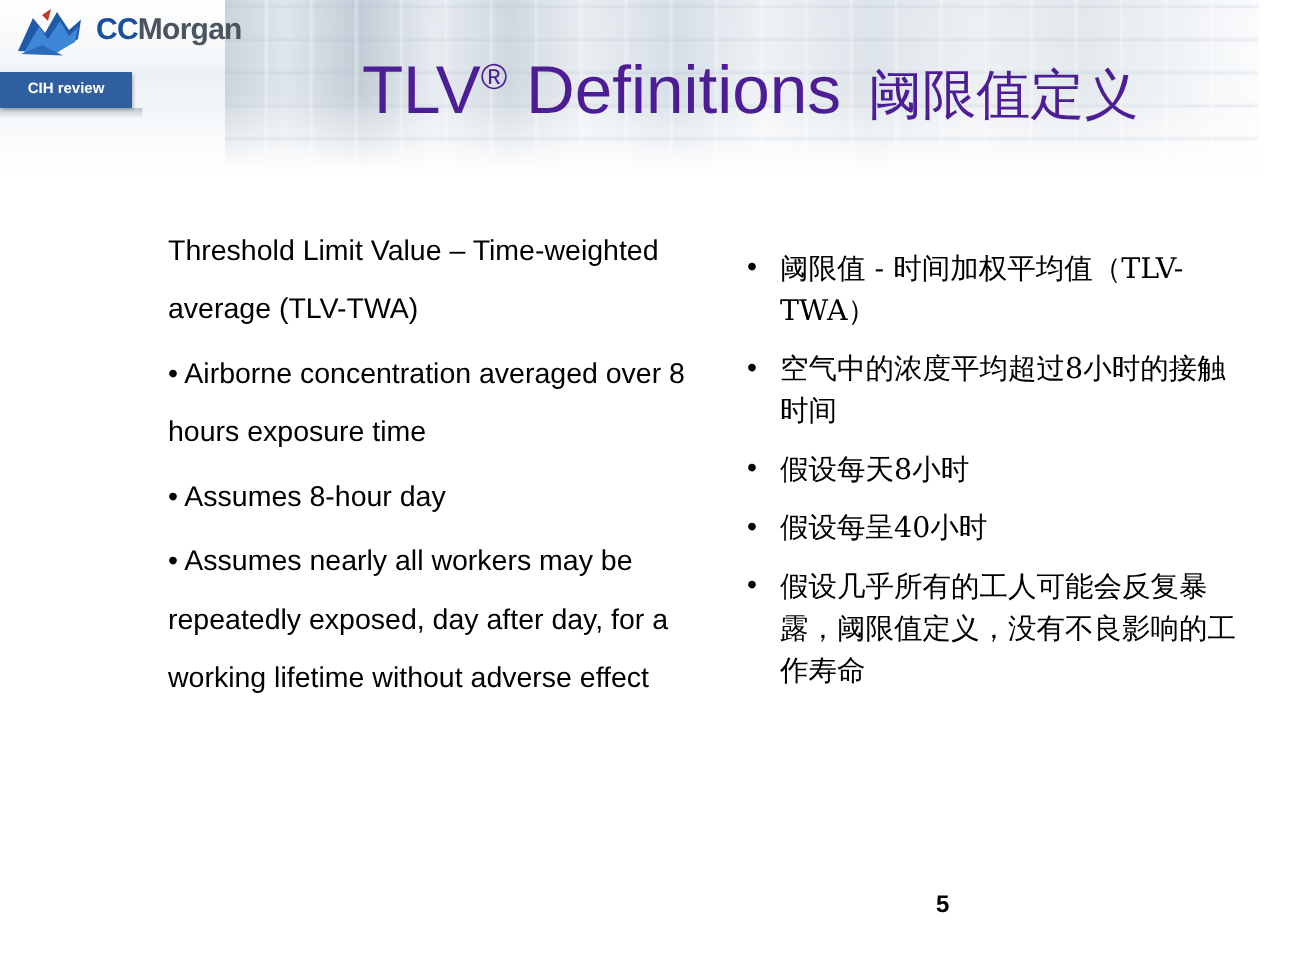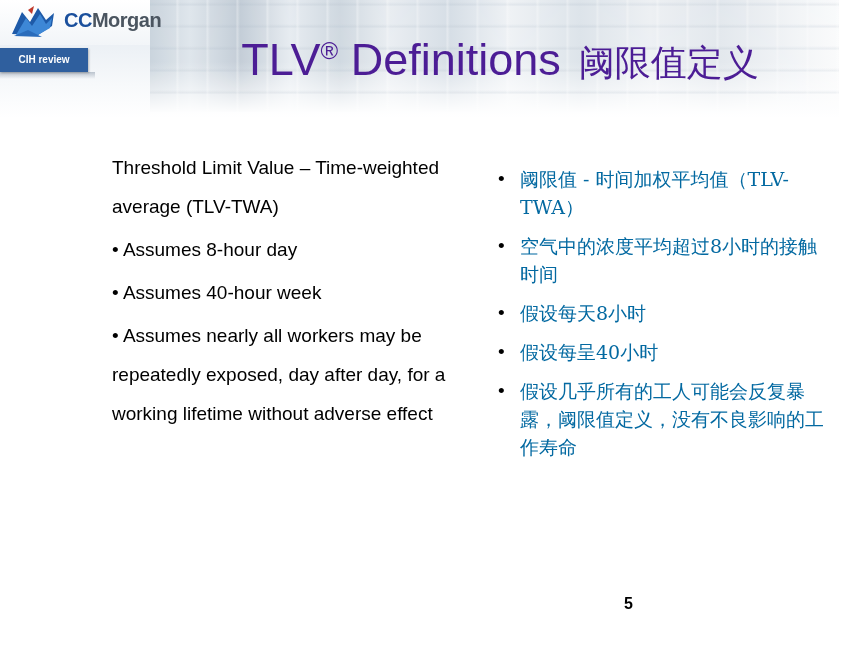--- a/index.html
+++ b/index.html
@@ -157,21 +157,21 @@
     flex: 0 0 22px;
     font-size: 19px;
     line-height: 28px;
     color: #000000;
   }
   .bullet-text {
     flex: 1;
     font-family: "DejaVu Serif", serif;
     font-size: 19px;
     line-height: 28px;
-    color: #0369a1;
+    color: #000000;
   }
 
   .page-number {
     position: absolute;
     left: 624px;
     top: 595px;
     font-size: 16px;
     font-weight: bold;
     color: #000000;
   }
@@ -197,22 +197,22 @@
     <div class="review-tab-shadow"></div>
     <div class="review-tab">CIH review</div>
   </div>
 
   <div class="title">
     <span class="en">TLV</span><span class="reg">®</span><span class="en"> Definitions</span><span class="cn">阈限值定义</span>
   </div>
 
   <div class="col-left">
     <p>Threshold Limit Value – Time-weighted average (TLV-TWA)</p>
+    <p>• Airborne concentration averaged over 8 hours exposure time</p>
     <p>• Assumes 8-hour day</p>
-    <p>• Assumes 40-hour week</p>
     <p>• Assumes nearly all workers may be repeatedly exposed, day after day, for a working lifetime without adverse effect</p>
   </div>
 
   <div class="col-right">
     <div class="bullet-row">
       <div class="bullet-dot">•</div>
       <div class="bullet-text">阈限值 - 时间加权平均值（TLV-TWA）</div>
     </div>
     <div class="bullet-row">
       <div class="bullet-dot">•</div>

